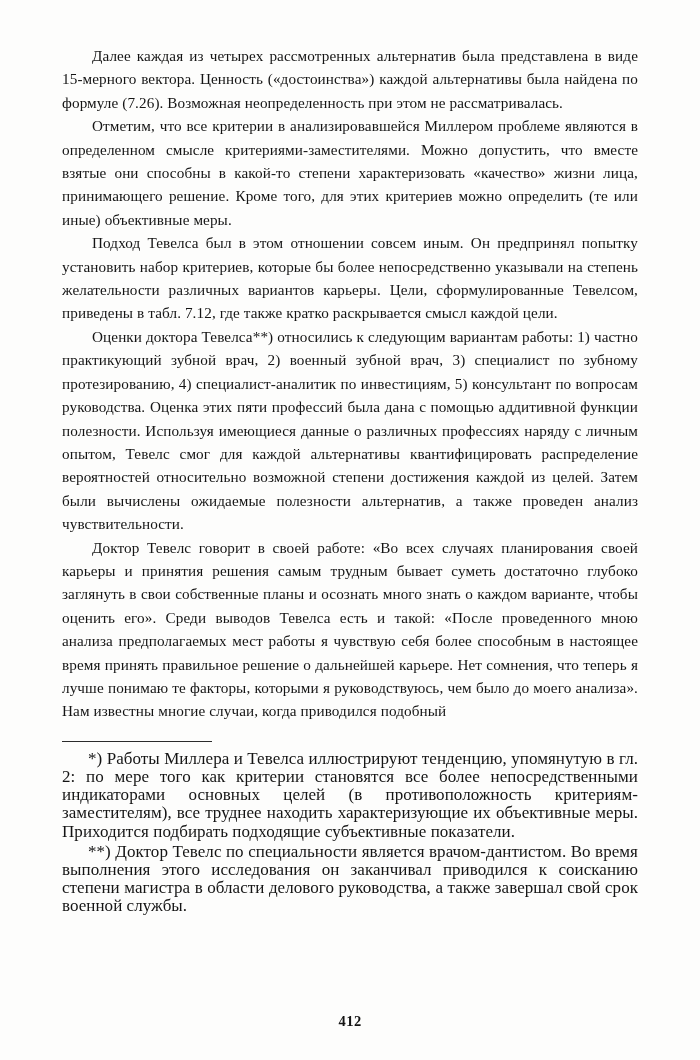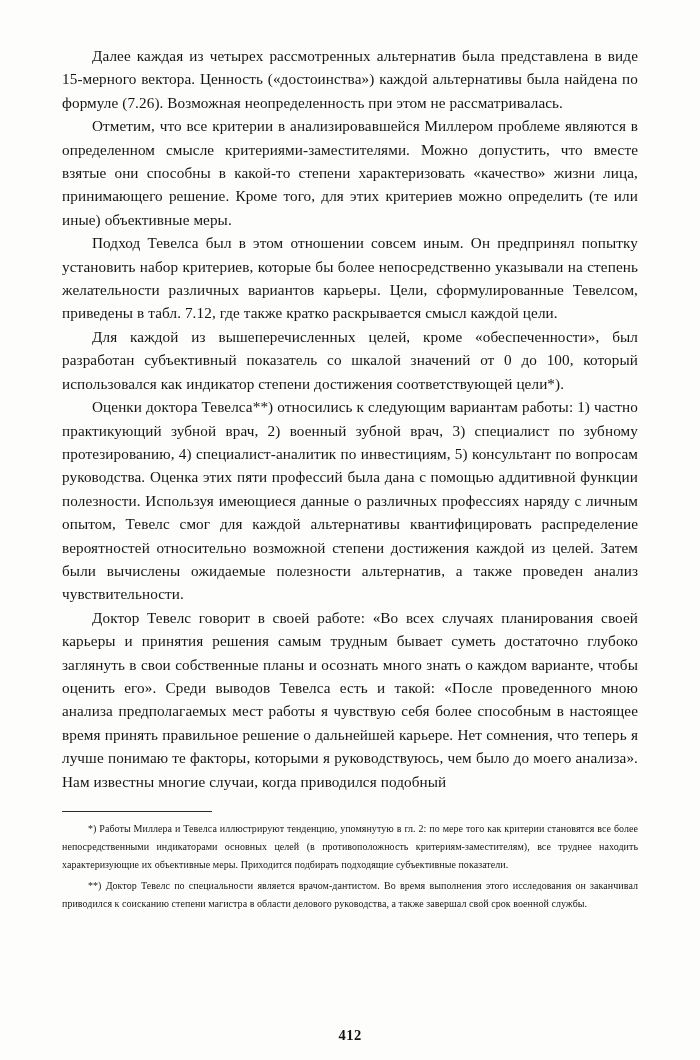--- a/index.html
+++ b/index.html
@@ -32,50 +32,49 @@
     margin: 0;
     text-indent: 30px;
   }
   .footnote-rule {
     width: 150px;
     height: 1px;
     background: #2b2b2b;
     margin: 18px 0 8px 0;
   }
   .footnotes {
-    font-size: 10px;
+    font-size: 17px;
     line-height: 18.2px;
     text-align: justify;
     letter-spacing: 0.05px;
   }
   .footnotes p {
     margin: 0 0 2px 0;
     text-indent: 26px;
   }
   .page-number {
     position: absolute;
     left: 0;
     right: 0;
-    bottom: 16px;
+    bottom: 30px;
     text-align: center;
     font-size: 14.5px;
     font-weight: bold;
     letter-spacing: 0.5px;
   }
 </style>
 </head>
 <body>
 
 <div class="page">
 
   <div class="body-text">
     <p>Далее каждая из четырех рассмотренных альтернатив была представлена в виде 15-мерного вектора. Ценность («достоинства») каждой альтернативы была найдена по формуле (7.26). Возможная неопределенность при этом не рассматривалась.</p>
     <p>Отметим, что все критерии в анализировавшейся Миллером проблеме являются в определенном смысле критериями-заместителями. Можно допустить, что вместе взятые они способны в какой-то степени характеризовать «качество» жизни лица, принимающего решение. Кроме того, для этих критериев можно определить (те или иные) объективные меры.</p>
     <p>Подход Тевелса был в этом отношении совсем иным. Он предпринял попытку установить набор критериев, которые бы более непосредственно указывали на степень желательности различных вариантов карьеры. Цели, сформулированные Тевелсом, приведены в табл. 7.12, где также кратко раскрывается смысл каждой цели.</p>
-    <p>Для каждой из вышеперечисленных целей, кроме «обеспеченности», был разработан субъективный показатель со шкалой значений от 0 до 100, который использовался как индикатор степени достижения соответствующей цели*).</p>
     <p>Оценки доктора Тевелса**) относились к следующим вариантам работы: 1) частно практикующий зубной врач, 2) военный зубной врач, 3) специалист по зубному протезированию, 4) специалист-аналитик по инвестициям, 5) консультант по вопросам руководства. Оценка этих пяти профессий была дана с помощью аддитивной функции полезности. Используя имеющиеся данные о различных профессиях наряду с личным опытом, Тевелс смог для каждой альтернативы квантифицировать распределение вероятностей относительно возможной степени достижения каждой из целей. Затем были вычислены ожидаемые полезности альтернатив, а также проведен анализ чувствительности.</p>
     <p>Доктор Тевелс говорит в своей работе: «Во всех случаях планирования своей карьеры и принятия решения самым трудным бывает суметь достаточно глубоко заглянуть в свои собственные планы и осознать много знать о каждом варианте, чтобы оценить его». Среди выводов Тевелса есть и такой: «После проведенного мною анализа предполагаемых мест работы я чувствую себя более способным в настоящее время принять правильное решение о дальнейшей карьере. Нет сомнения, что теперь я лучше понимаю те факторы, которыми я руководствуюсь, чем было до моего анализа». Нам известны многие случаи, когда приводился подобный</p>
   </div>
 
   <div class="footnote-rule"></div>
 
   <div class="footnotes">
     <p>*) Работы Миллера и Тевелса иллюстрируют тенденцию, упомянутую в гл. 2: по мере того как критерии становятся все более непосредственными индикаторами основных целей (в противоположность критериям-заместителям), все труднее находить характеризующие их объективные меры. Приходится подбирать подходящие субъективные показатели.</p>
     <p>**) Доктор Тевелс по специальности является врачом-дантистом. Во время выполнения этого исследования он заканчивал приводился к соисканию степени магистра в области делового руководства, а также завершал свой срок военной службы.</p>
   </div>

